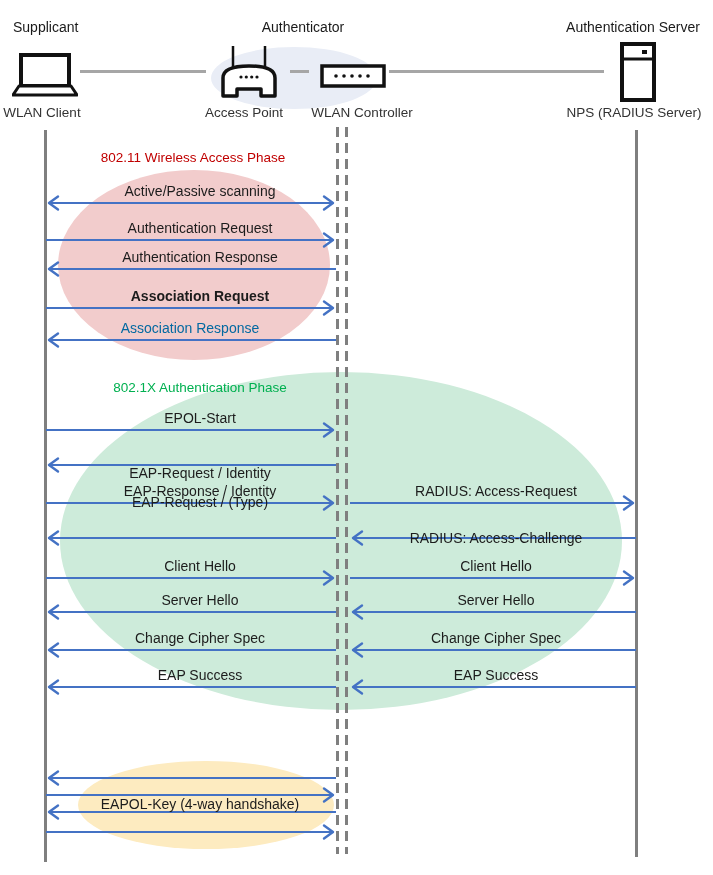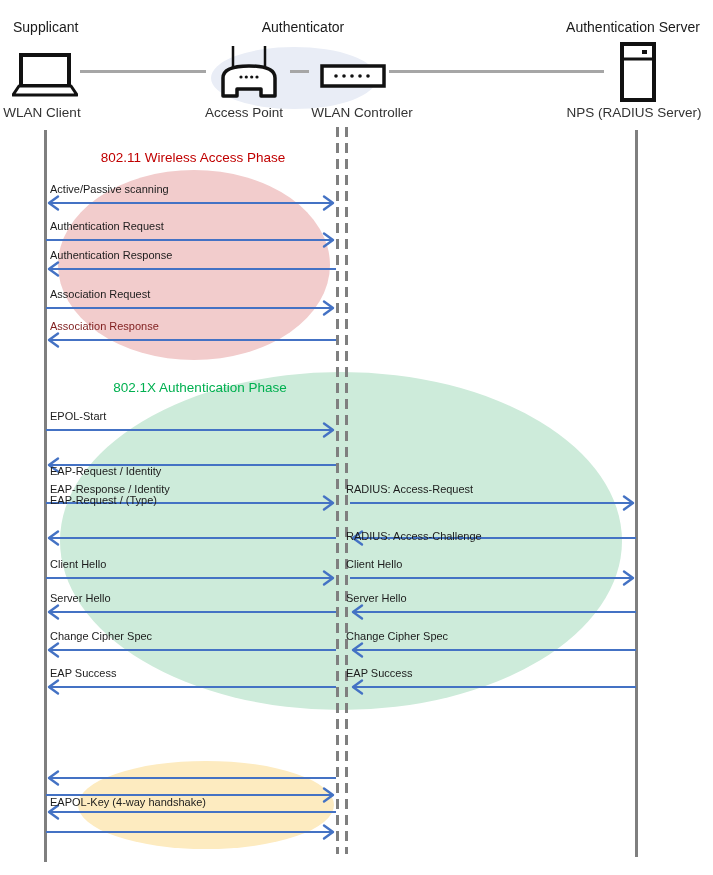--- a/index.html
+++ b/index.html
@@ -5,21 +5,21 @@
   html,body{margin:0;padding:0;background:#fff;}
   #diagram{position:relative;width:713px;height:875px;background:#fff;
            font-family:"Liberation Sans",sans-serif;overflow:hidden;}
   .ellipse{position:absolute;border-radius:50%;z-index:1;}
   .lifeline{position:absolute;width:3px;z-index:2;}
   .lifeline-solid{background:currentColor;}
   .lifeline-dashed{background:repeating-linear-gradient(to bottom,currentColor 0 10px,transparent 10px 16px);}
   .connector{position:absolute;height:3px;top:70px;z-index:2;}
   .icon{position:absolute;z-index:3;}
   .arrow{position:absolute;z-index:3;overflow:visible;}
-  .msg-label{position:absolute;z-index:4;text-align:left;font-size:11px;color:#1c1c1c;white-space:nowrap;}
+  .msg-label{position:absolute;z-index:4;text-align:center;font-size:14px;color:#1c1c1c;white-space:nowrap;}
   .phase-title{position:absolute;z-index:4;text-align:center;font-size:13.5px;line-height:19px;white-space:nowrap;}
   .role-label{position:absolute;top:19px;font-size:14px;color:#1a1a1a;z-index:4;white-space:nowrap;}
   .center{text-align:center;}
   .device-label{position:absolute;top:105px;font-size:13.5px;color:#333;text-align:center;z-index:4;white-space:nowrap;}
 </style>
 </head>
 <body>
 
 <div id="diagram">
 
@@ -95,26 +95,26 @@
     <div class="msg-label" style="left: 50px; top: 220px; width: 300px; color: rgb(28, 28, 28);">Authentication Request</div>
     <svg width="290" height="20" class="arrow" style="left: 46px; top: 259px;">
       <line x1="4" x2="290" y1="10" y2="10" stroke="#4472C4" stroke-width="2"></line>
       <path d="M12,3.5 L3,10 L12,16.5" fill="none" stroke="#4472C4" stroke-width="2.4" stroke-linecap="round" stroke-linejoin="round"></path>
     </svg>
     <div class="msg-label" style="left: 50px; top: 249px; width: 300px; color: rgb(28, 28, 28);">Authentication Response</div>
     <svg width="290" height="20" class="arrow" style="left: 46px; top: 298px;">
       <line x1="0" x2="286" y1="10" y2="10" stroke="#4472C4" stroke-width="2"></line>
       <path d="M278,3.5 L287,10 L278,16.5" fill="none" stroke="#4472C4" stroke-width="2.4" stroke-linecap="round" stroke-linejoin="round"></path>
     </svg>
-    <div class="msg-label" style="left: 50px; top: 288px; width: 300px; color: rgb(28, 28, 28);">Association Request</div>
+    <div class="msg-label" style="left: 50px; top: 288px; width: 300px; color: rgb(28, 28, 28); font-weight: bold;">Association Request</div>
     <svg width="290" height="20" class="arrow" style="left: 46px; top: 330px;">
       <line x1="4" x2="290" y1="10" y2="10" stroke="#4472C4" stroke-width="2"></line>
       <path d="M12,3.5 L3,10 L12,16.5" fill="none" stroke="#4472C4" stroke-width="2.4" stroke-linecap="round" stroke-linejoin="round"></path>
     </svg>
-    <div class="msg-label" style="left: 50px; top: 320px; width: 300px; color: #7f1d1d;">Association Response</div>
+    <div class="msg-label" style="left: 40px; top: 320px; width: 300px; color: #0369a1;">Association Response</div>
     <svg width="290" height="20" class="arrow" style="left: 46px; top: 420px;">
       <line x1="0" x2="286" y1="10" y2="10" stroke="#4472C4" stroke-width="2"></line>
       <path d="M278,3.5 L287,10 L278,16.5" fill="none" stroke="#4472C4" stroke-width="2.4" stroke-linecap="round" stroke-linejoin="round"></path>
     </svg>
     <div class="msg-label" style="left: 50px; top: 410px; width: 300px; color: rgb(28, 28, 28);">EPOL-Start</div>
     <svg width="290" height="20" class="arrow" style="left: 46px; top: 455px;">
       <line x1="4" x2="290" y1="10" y2="10" stroke="#4472C4" stroke-width="2"></line>
       <path d="M12,3.5 L3,10 L12,16.5" fill="none" stroke="#4472C4" stroke-width="2.4" stroke-linecap="round" stroke-linejoin="round"></path>
     </svg>
     <div class="msg-label" style="left: 50px; top: 465px; width: 300px; color: rgb(28, 28, 28);">EAP-Request / Identity</div>

